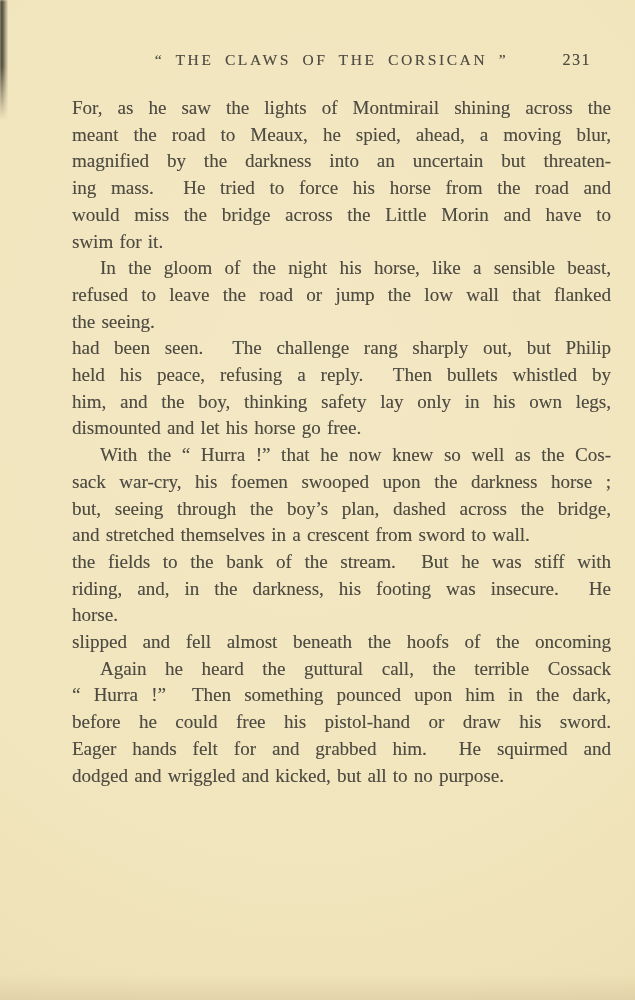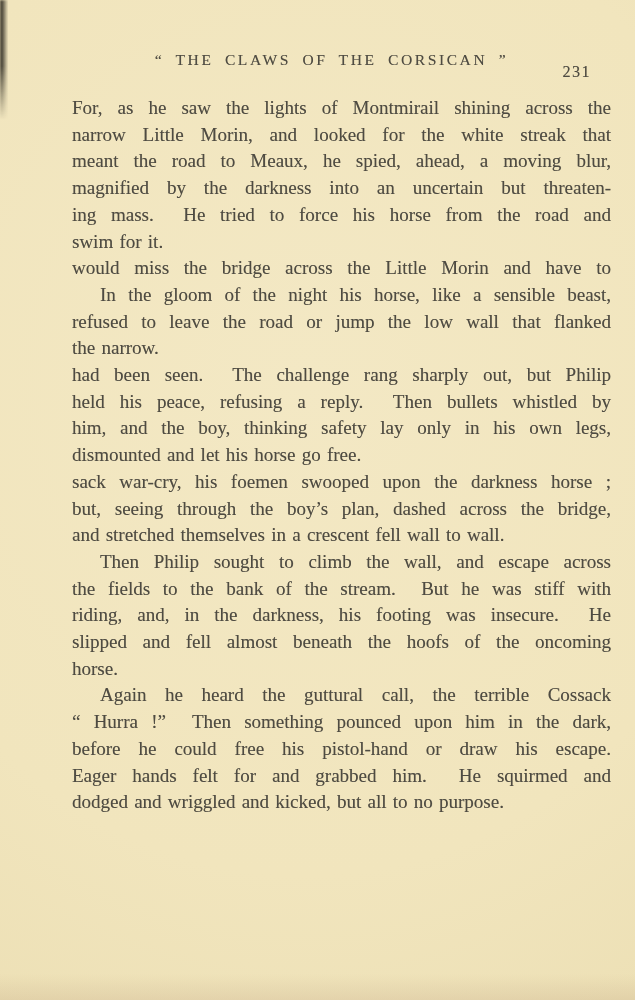--- a/index.html
+++ b/index.html
@@ -52,21 +52,21 @@
     display: block;
     text-align: center;
     font-size: 15.5px;
     letter-spacing: 2.6px;
     word-spacing: 5px;
     white-space: nowrap;
   }
   .page-number {
     position: absolute;
     right: 0;
-    top: 12px;
+    top: 0;
     font-size: 16px;
     letter-spacing: 1.5px;
     margin-left: 25px;
   }
   .text-block {
     margin: 22px 24px 0 72px;
     font-size: 19px;
     line-height: 26.7px;
     word-spacing: 1.5px;
     text-shadow: 0.2px 0.2px 0.4px rgba(80,75,60,0.4);
@@ -94,51 +94,50 @@
   <div class="edge-sliver"></div>
 
   <div class="header">
     <span class="running-head">“ THE  CLAWS  OF  THE  CORSICAN ”</span>
     <span class="page-number">231</span>
   </div>
 
   <div class="text-block">
       <p class="para">
         <span class="line first">For, as he saw the lights of Montmirail shining across the</span>
-        <span class="line">narrow Little Morin, and looked for the white streak that</span>
         <span class="line">meant the road to Meaux, he spied, ahead, a moving blur,</span>
         <span class="line">magnified by the darkness into an uncertain but threaten-</span>
         <span class="line">ing mass.&nbsp; He tried to force his horse from the road and</span>
+        <span class="line">would miss the bridge across the Little Morin and have to</span>
         <span class="line last">swim for it.</span>
-        <span class="line">would miss the bridge across the Little Morin and have to</span>
       </p>
       <p class="para indent">
         <span class="line first">In the gloom of the night his horse, like a sensible beast,</span>
         <span class="line">refused to leave the road or jump the low wall that flanked</span>
-        <span class="line last">the narrow.</span>
+        <span class="line last">the seeing.</span>
       </p>
       <p class="para indent">
         <span class="line">had been seen.&nbsp; The challenge rang sharply out, but Philip</span>
         <span class="line">held his peace, refusing a reply.&nbsp; Then bullets whistled by</span>
         <span class="line">him, and the boy, thinking safety lay only in his own legs,</span>
         <span class="line last">dismounted and let his horse go free.</span>
       </p>
       <p class="para indent">
+        <span class="line first">With the “ Hurra !” that he now knew so well as the Cos-</span>
         <span class="line">sack war-cry, his foemen swooped upon the darkness horse ;</span>
         <span class="line">but, seeing through the boy’s plan, dashed across the bridge,</span>
-        <span class="line last">and stretched themselves in a crescent fell wall to wall.</span>
+        <span class="line last">and stretched themselves in a crescent from sword to wall.</span>
       </p>
       <p class="para indent">
-        <span class="line first">Then Philip sought to climb the wall, and escape across</span>
         <span class="line">the fields to the bank of the stream.&nbsp; But he was stiff with</span>
         <span class="line">riding, and, in the darkness, his footing was insecure.&nbsp; He</span>
+        <span class="line last">horse.</span>
         <span class="line">slipped and fell almost beneath the hoofs of the oncoming</span>
-        <span class="line last">horse.</span>
       </p>
       <p class="para indent">
         <span class="line first">Again he heard the guttural call, the terrible Cossack</span>
         <span class="line">“ Hurra !”&nbsp; Then something pounced upon him in the dark,</span>
-        <span class="line">before he could free his pistol-hand or draw his escape.</span>
+        <span class="line">before he could free his pistol-hand or draw his sword.</span>
         <span class="line">Eager hands felt for and grabbed him.&nbsp; He squirmed and</span>
         <span class="line last">dodged and wriggled and kicked, but all to no purpose.</span>
       </p>
     </div>
 </div>
 
 </body></html>

